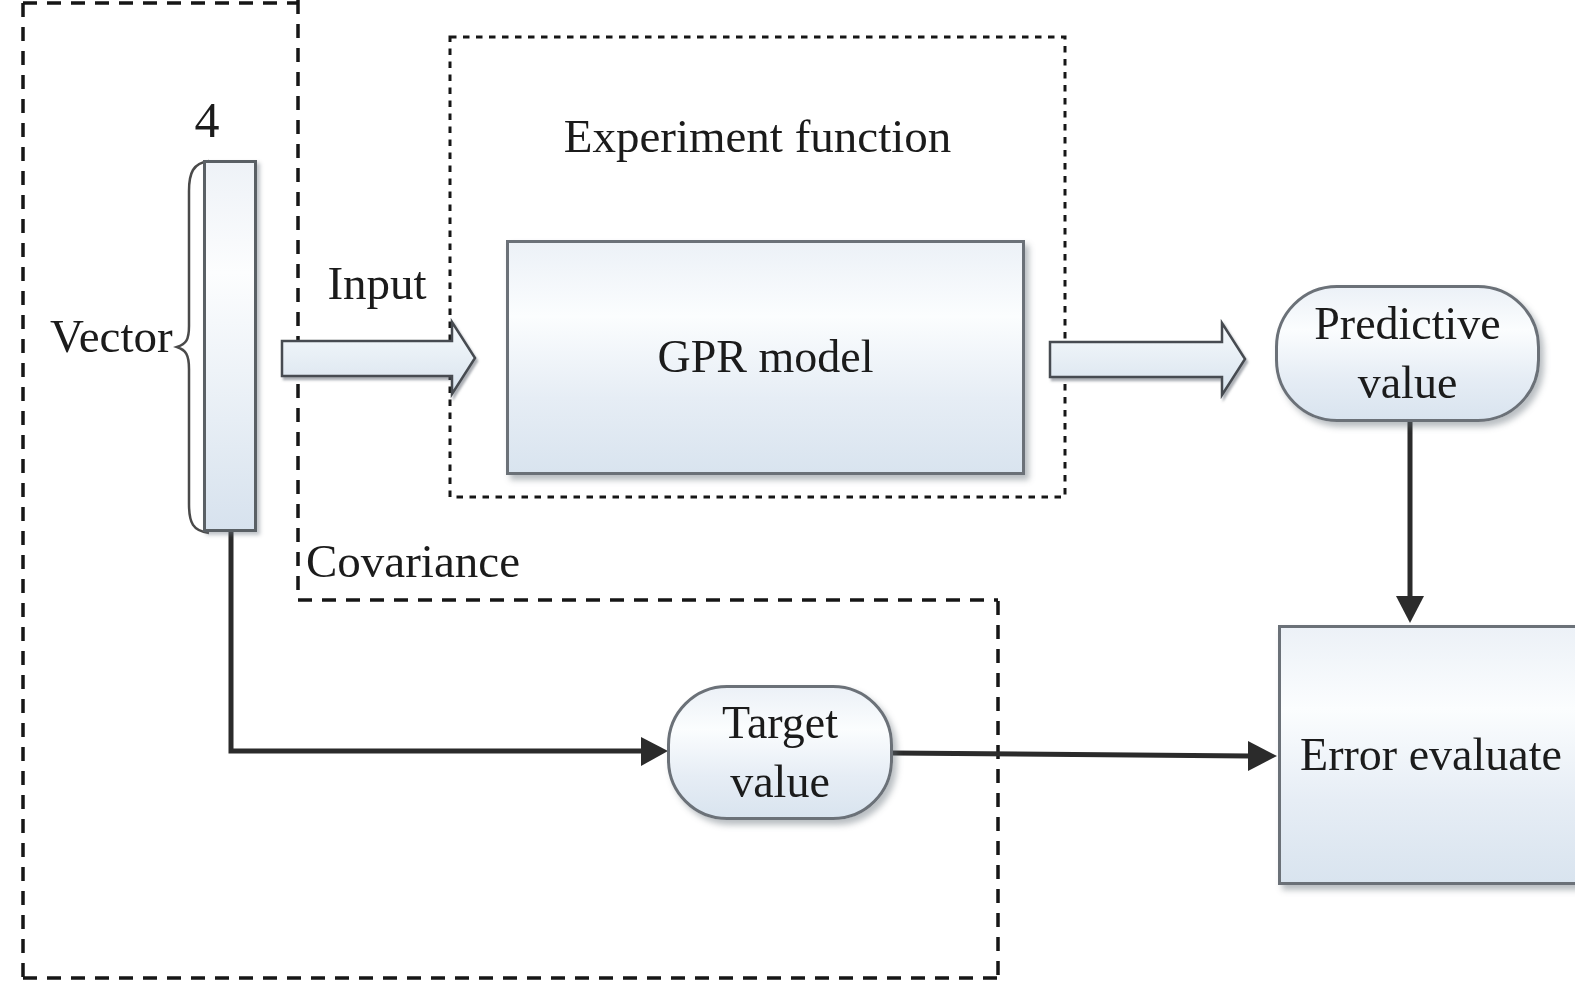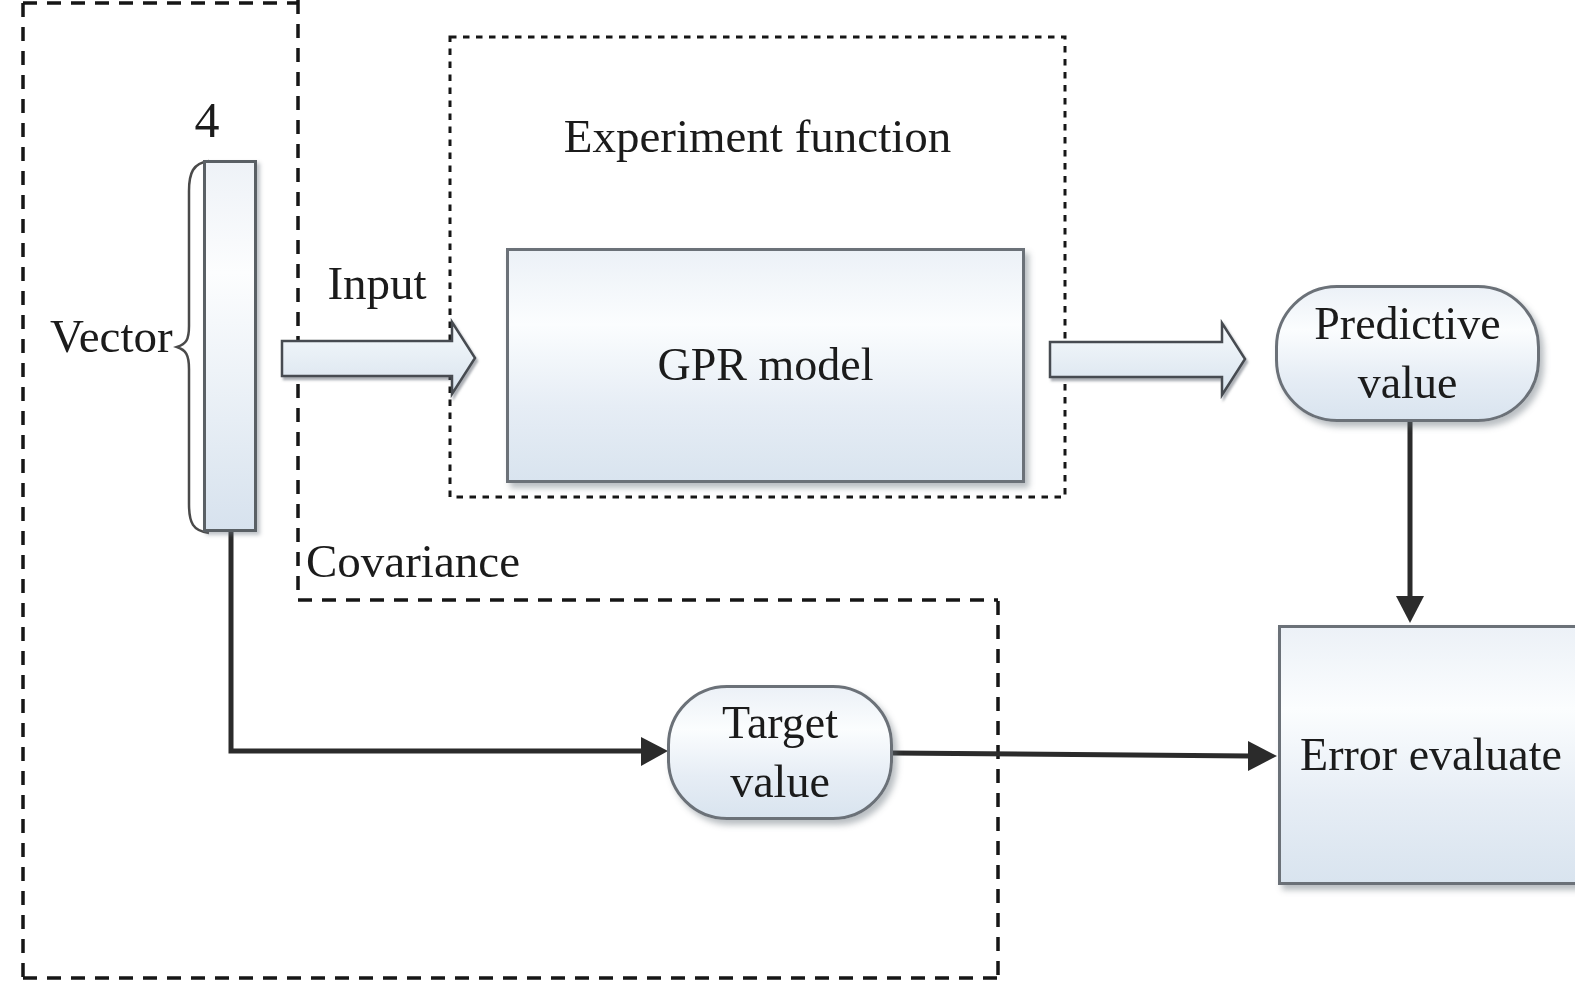--- a/index.html
+++ b/index.html
@@ -16,21 +16,21 @@
   .brace{stroke:#4a4a4a;stroke-width:2.5;fill:none;}
   .label{position:absolute;font-size:47px;line-height:1.05;white-space:nowrap;}
   .label.center{text-align:center;}
   .node{
     position:absolute;display:flex;align-items:center;justify-content:center;
     text-align:center;font-size:46px;line-height:1.28;
     background:linear-gradient(180deg,#ecf1f7 0%,#fbfdfe 32%,#e6edf5 68%,#d9e4ef 100%);
     border:3px solid #6b7178;box-sizing:border-box;
     box-shadow:4px 5px 6px rgba(100,110,120,0.45);
   }
-  #gpr-box{left:506px;top:240px;width:519px;height:235px;margin-top:8px;}
+  #gpr-box{left:506px;top:240px;width:519px;height:235px;}
   #predictive-box{left:1275px;top:285px;width:265px;height:137px;border-radius:62px;padding:16px 18px;}
   #target-box{left:667px;top:685px;width:226px;height:135px;border-radius:60px;padding:0 12px;}
   #error-box{left:1278px;top:625px;width:306px;height:260px;padding:0 14px;}
   #vector-bar{
     position:absolute;left:203px;top:160px;width:54px;height:372px;box-sizing:border-box;
     background:linear-gradient(180deg,#eef2f7 0%,#fcfdfe 30%,#e7eef5 70%,#d7e2ee 100%);
     border:3px solid #5a6065;box-shadow:3px 3px 4px rgba(110,120,130,0.45);
   }
 </style>
 </head>

